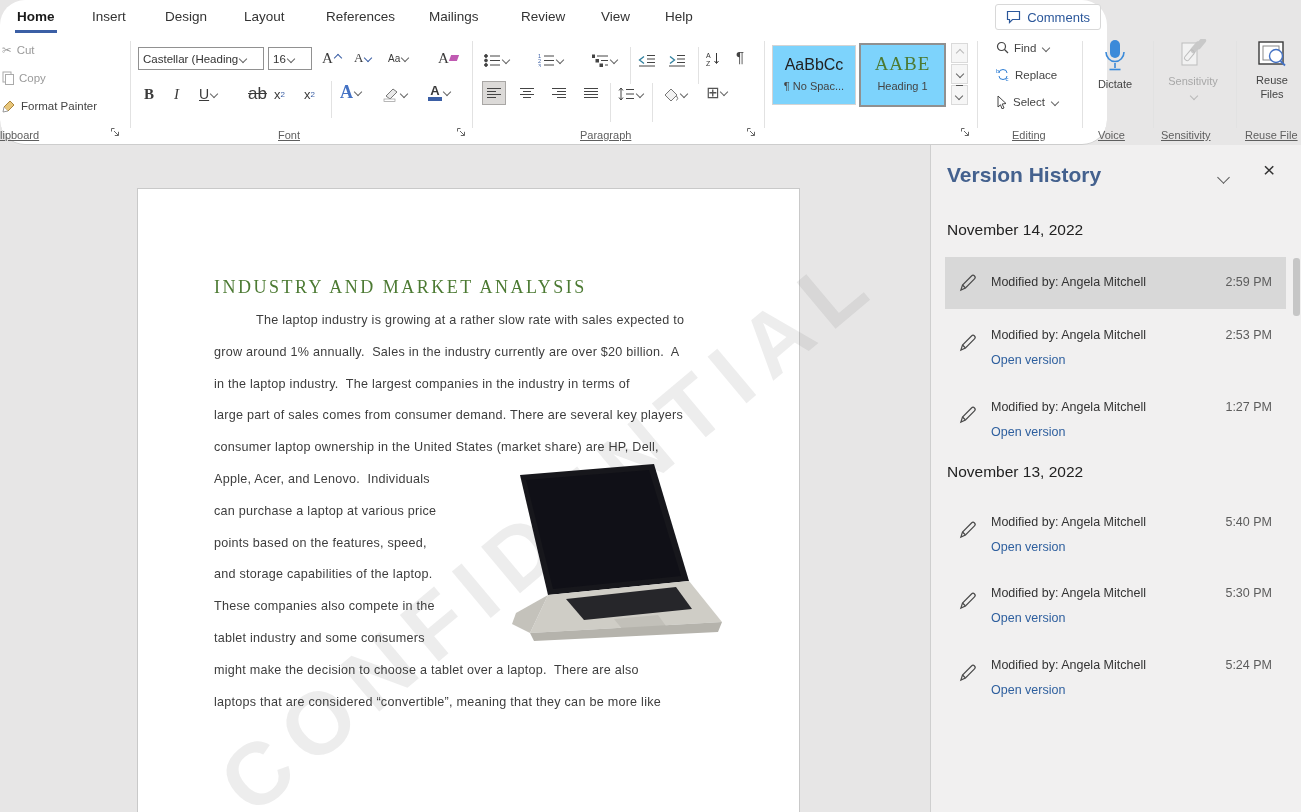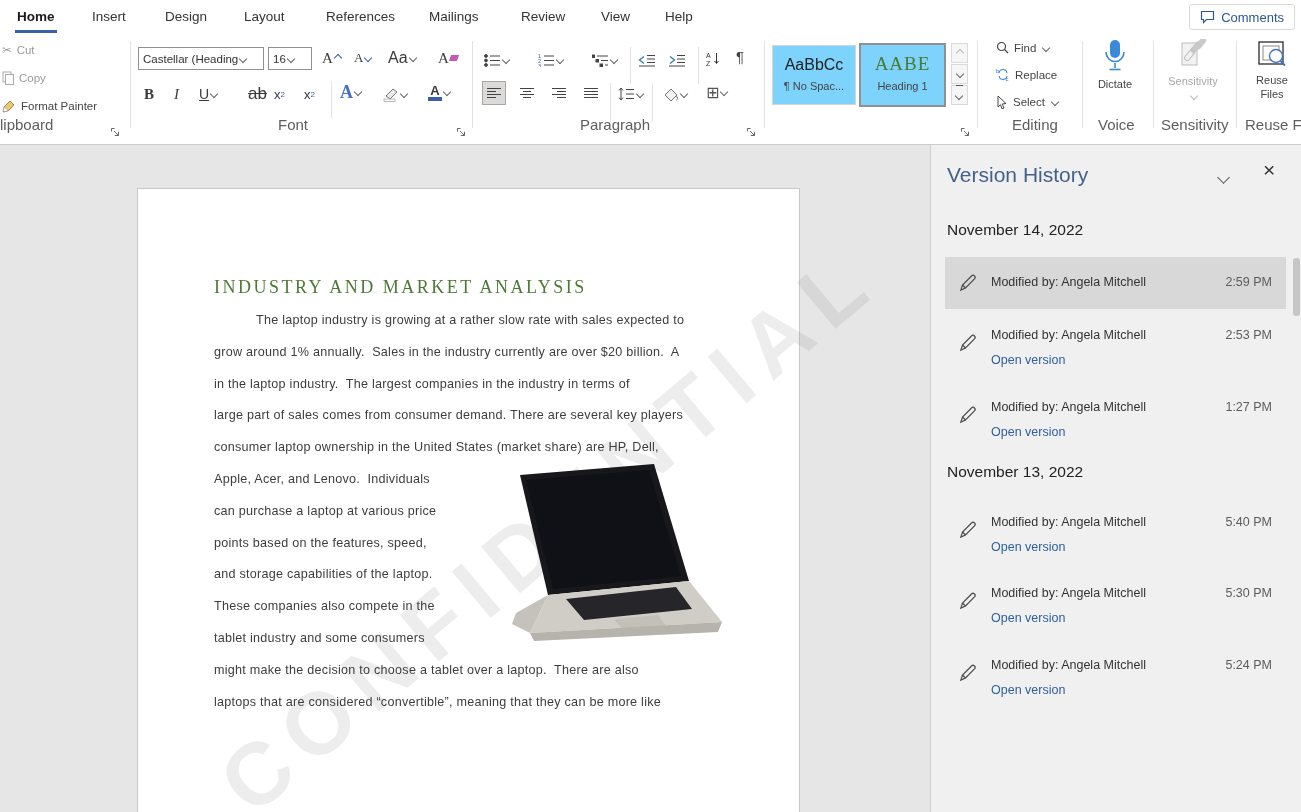--- a/index.html
+++ b/index.html
@@ -1,26 +1,26 @@
 <!DOCTYPE html>
 <html><head>
 <meta charset="utf-8">
 <style>
   html,body{margin:0;padding:0;}
   body{font-family:"Liberation Sans","DejaVu Sans",sans-serif;background:#e7e6e6;}
   #app{position:relative;width:1301px;height:812px;overflow:hidden;background:#e7e6e6;}
   
-  .ribbon{position:absolute;left:0;top:0;width:1301px;height:145px;background:#fff;border-bottom:1px solid #cdcdcd;box-sizing:border-box;}
+  .ribbon{position:absolute;left:0;top:0;width:1107px;height:145px;background:#fff;border-bottom:1px solid #cdcdcd;box-sizing:border-box;border-radius:25px;}
   .tabsrow{position:absolute;left:0;top:0;right:0;height:33px;}
   .tab{position:absolute;top:0;height:33px;line-height:33px;font-size:13.5px;color:#333;padding:0 2px;cursor:default;}
   .tab.active{color:#1a1a1a;font-weight:600;border-bottom:3px solid #3b5fa5;box-sizing:border-box;}
   .commentsbtn{position:absolute;right:6px;top:4px;height:24px;display:flex;align-items:center;gap:6px;border:1px solid #d8d8d8;border-radius:3px;padding:0 10px;color:#2b579a;font-size:13px;background:#fff;}
   .rbody{position:absolute;left:0;top:33px;right:0;bottom:0;}
   .vsep{position:absolute;top:8px;bottom:16px;width:1px;background:#e2e2e2;}
-  .glabel{position:absolute;bottom:11px;font-size:15px;color:#5e5e5e;white-space:nowrap;}
+  .glabel{position:absolute;bottom:3px;font-size:11px;color:#5e5e5e;white-space:nowrap;text-decoration:underline;}
   .launcher{position:absolute;bottom:5px;width:12px;height:12px;}
   .smallbtn{position:absolute;display:flex;align-items:center;gap:5px;font-size:11.5px;color:#444;white-space:nowrap;}
   .gray{color:#9a9a9a;}
   .chev{display:inline-block;width:5px;height:5px;border-right:1.3px solid #666;border-bottom:1.3px solid #666;transform:rotate(45deg);margin-left:2px;vertical-align:2px;}
   .chev.up{transform:rotate(-135deg);vertical-align:-2px;}
   .chev.dis{border-color:#b9b9b9;}
   .combo{position:absolute;background:#fff;border:1px solid #919191;box-sizing:border-box;display:flex;align-items:center;font-size:11.5px;color:#333;padding:0 4px;justify-content:flex-start;}
   .fbtn{position:absolute;height:22px;display:flex;align-items:center;color:#3a3a3a;}
   .ffA{font-size:15px;font-family:"Liberation Serif",serif;}
   .stylecard{position:absolute;background:#7dd3fc;border:1px solid #d4d4d4;box-sizing:border-box;text-align:center;}
@@ -31,21 +31,21 @@
   .docarea{position:absolute;left:0;top:145px;width:930px;height:667px;background:#e7e6e6;overflow:hidden;}
   .page{position:absolute;left:137px;top:43px;width:663px;height:640px;background:#fff;border:1px solid #c9c9c9;box-sizing:border-box;}
   .docheading{position:absolute;left:76px;top:88px;font-family:"Liberation Serif","DejaVu Serif",serif;font-size:18px;letter-spacing:2.5px;color:#4c7a33;font-weight:500;white-space:nowrap;z-index:2;}
   .doclines{position:absolute;left:76px;top:116px;z-index:2;}
   .dline{height:31.8px;line-height:31.8px;font-size:12.6px;letter-spacing:.25px;color:#3d3d3d;white-space:pre;}
   .dline.first{padding-left:42px;}
   .watermark{position:absolute;left:95px;top:555px;font-size:88px;font-weight:600;letter-spacing:14px;color:rgba(110,110,110,0.12);transform:rotate(-40deg);transform-origin:left center;white-space:nowrap;z-index:1;}
   .laptop{position:absolute;left:348px;top:272px;z-index:3;}
   
   .vh{position:absolute;left:930px;top:145px;width:371px;height:667px;background:#f1f0f0;border-left:1px solid #cfcfcf;box-sizing:border-box;}
-  .vhtitle{position:absolute;left:16px;top:18px;font-size:21px;color:#44618e;font-weight:400;}
+  .vhtitle{position:absolute;left:16px;top:18px;font-size:21px;color:#44618e;font-weight:700;}
   .vhcaret{position:absolute;left:288px;top:28px;width:8px;height:8px;border-right:1.6px solid #555;border-bottom:1.6px solid #555;transform:rotate(45deg);}
   .vhclose{position:absolute;left:332px;top:14px;font-size:21px;color:#333;line-height:1;}
   .vhdate{position:absolute;left:16px;font-size:15.5px;color:#222;}
   .vhentry{position:absolute;left:14px;width:341px;}
   .vhentry .name{position:absolute;left:46px;font-size:12.5px;color:#333;white-space:nowrap;}
   .vhentry .time{position:absolute;right:14px;font-size:12.5px;color:#5c5c5c;}
   .vhentry .openlink{position:absolute;left:46px;font-size:12.5px;color:#2e5f9e;}
   .vhentry.sel{background:#d8d8d8;height:52px;}
   .pencil{position:absolute;left:12px;width:22px;height:22px;}
   .vhscroll{position:absolute;right:1px;top:113px;width:7px;height:58px;background:#c6c6c6;border-radius:3px;}
@@ -120,21 +120,21 @@
           <span class="chev"></span>
       </div>
       <div class="fbtn" style="left:322px;top:14px">
           <span class="ffA">A</span>
           <span class="chev up" style="border-color:#3b5fa5"></span>
         </div>
       <div class="fbtn" style="left:354px;top:14px">
           <span class="ffA" style="font-size:13px">A</span>
           <span class="chev" style="border-color:#3b5fa5"></span>
         </div>
-      <div class="fbtn" style="left:388px;top:14px;font-size:16px">Aa<span class="chev"></span></div>
+      <div class="fbtn" style="left:388px;top:14px;font-size:10px">Aa<span class="chev"></span></div>
       <div class="fbtn" style="left:438px;top:14px">
           <span class="ffA">A</span>
           <span style="display:inline-block;width:8px;height:6px;background:#c05ab2;transform:skewX(-20deg);margin-left:1px"></span>
         </div>
 
       <div class="fbtn" style="left:144px;top:50px;font-family:'Liberation Serif',serif;font-weight:700;font-size:15px">B</div>
       <div class="fbtn" style="left:174px;top:50px;font-family:'Liberation Serif',serif;font-style:italic;font-size:15px">I</div>
       <div class="fbtn" style="left:199px;top:50px;font-size:14px">
           <span style="text-decoration:underline">U</span>
           <span class="chev"></span>

